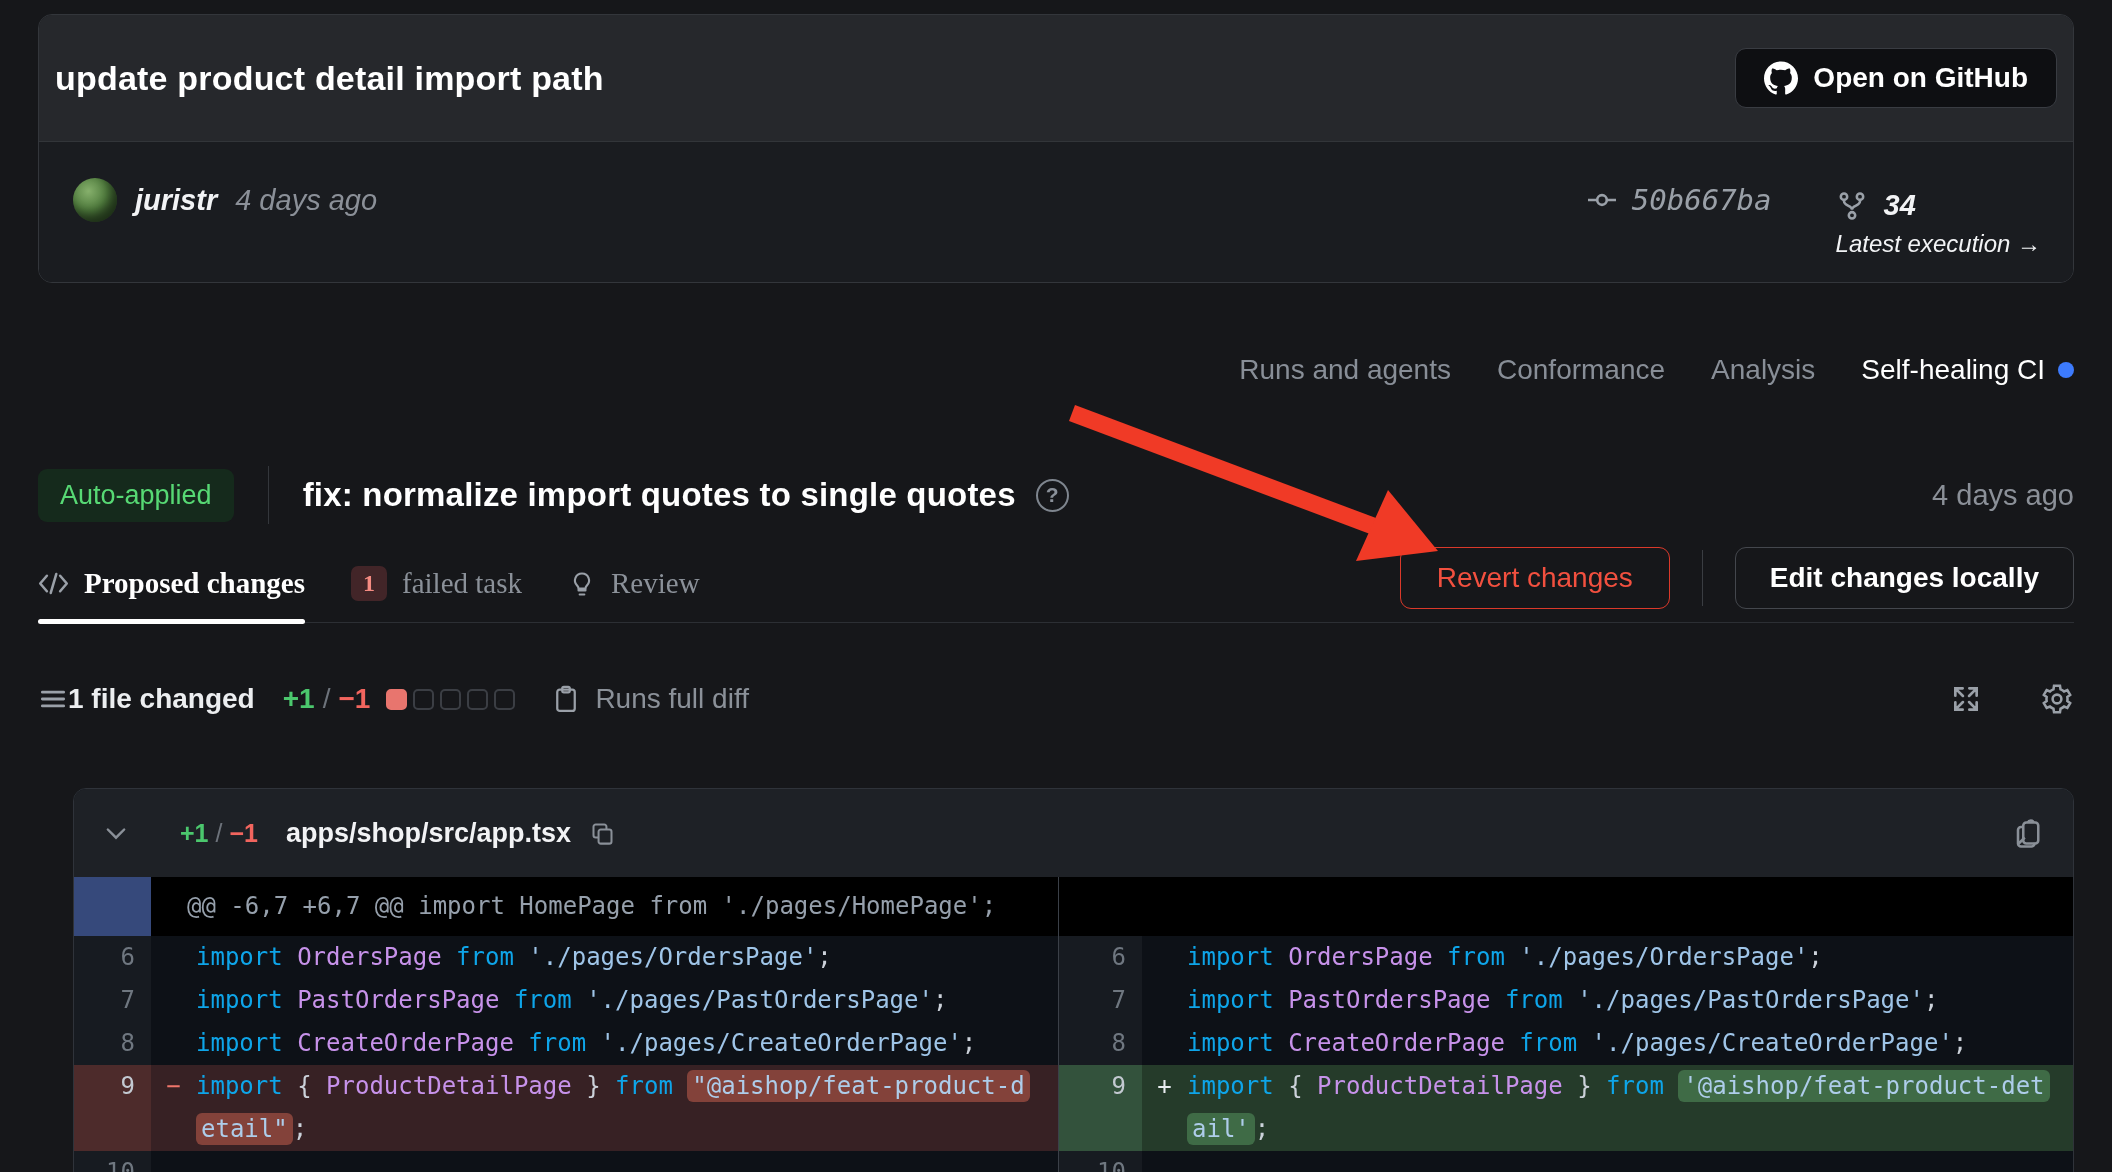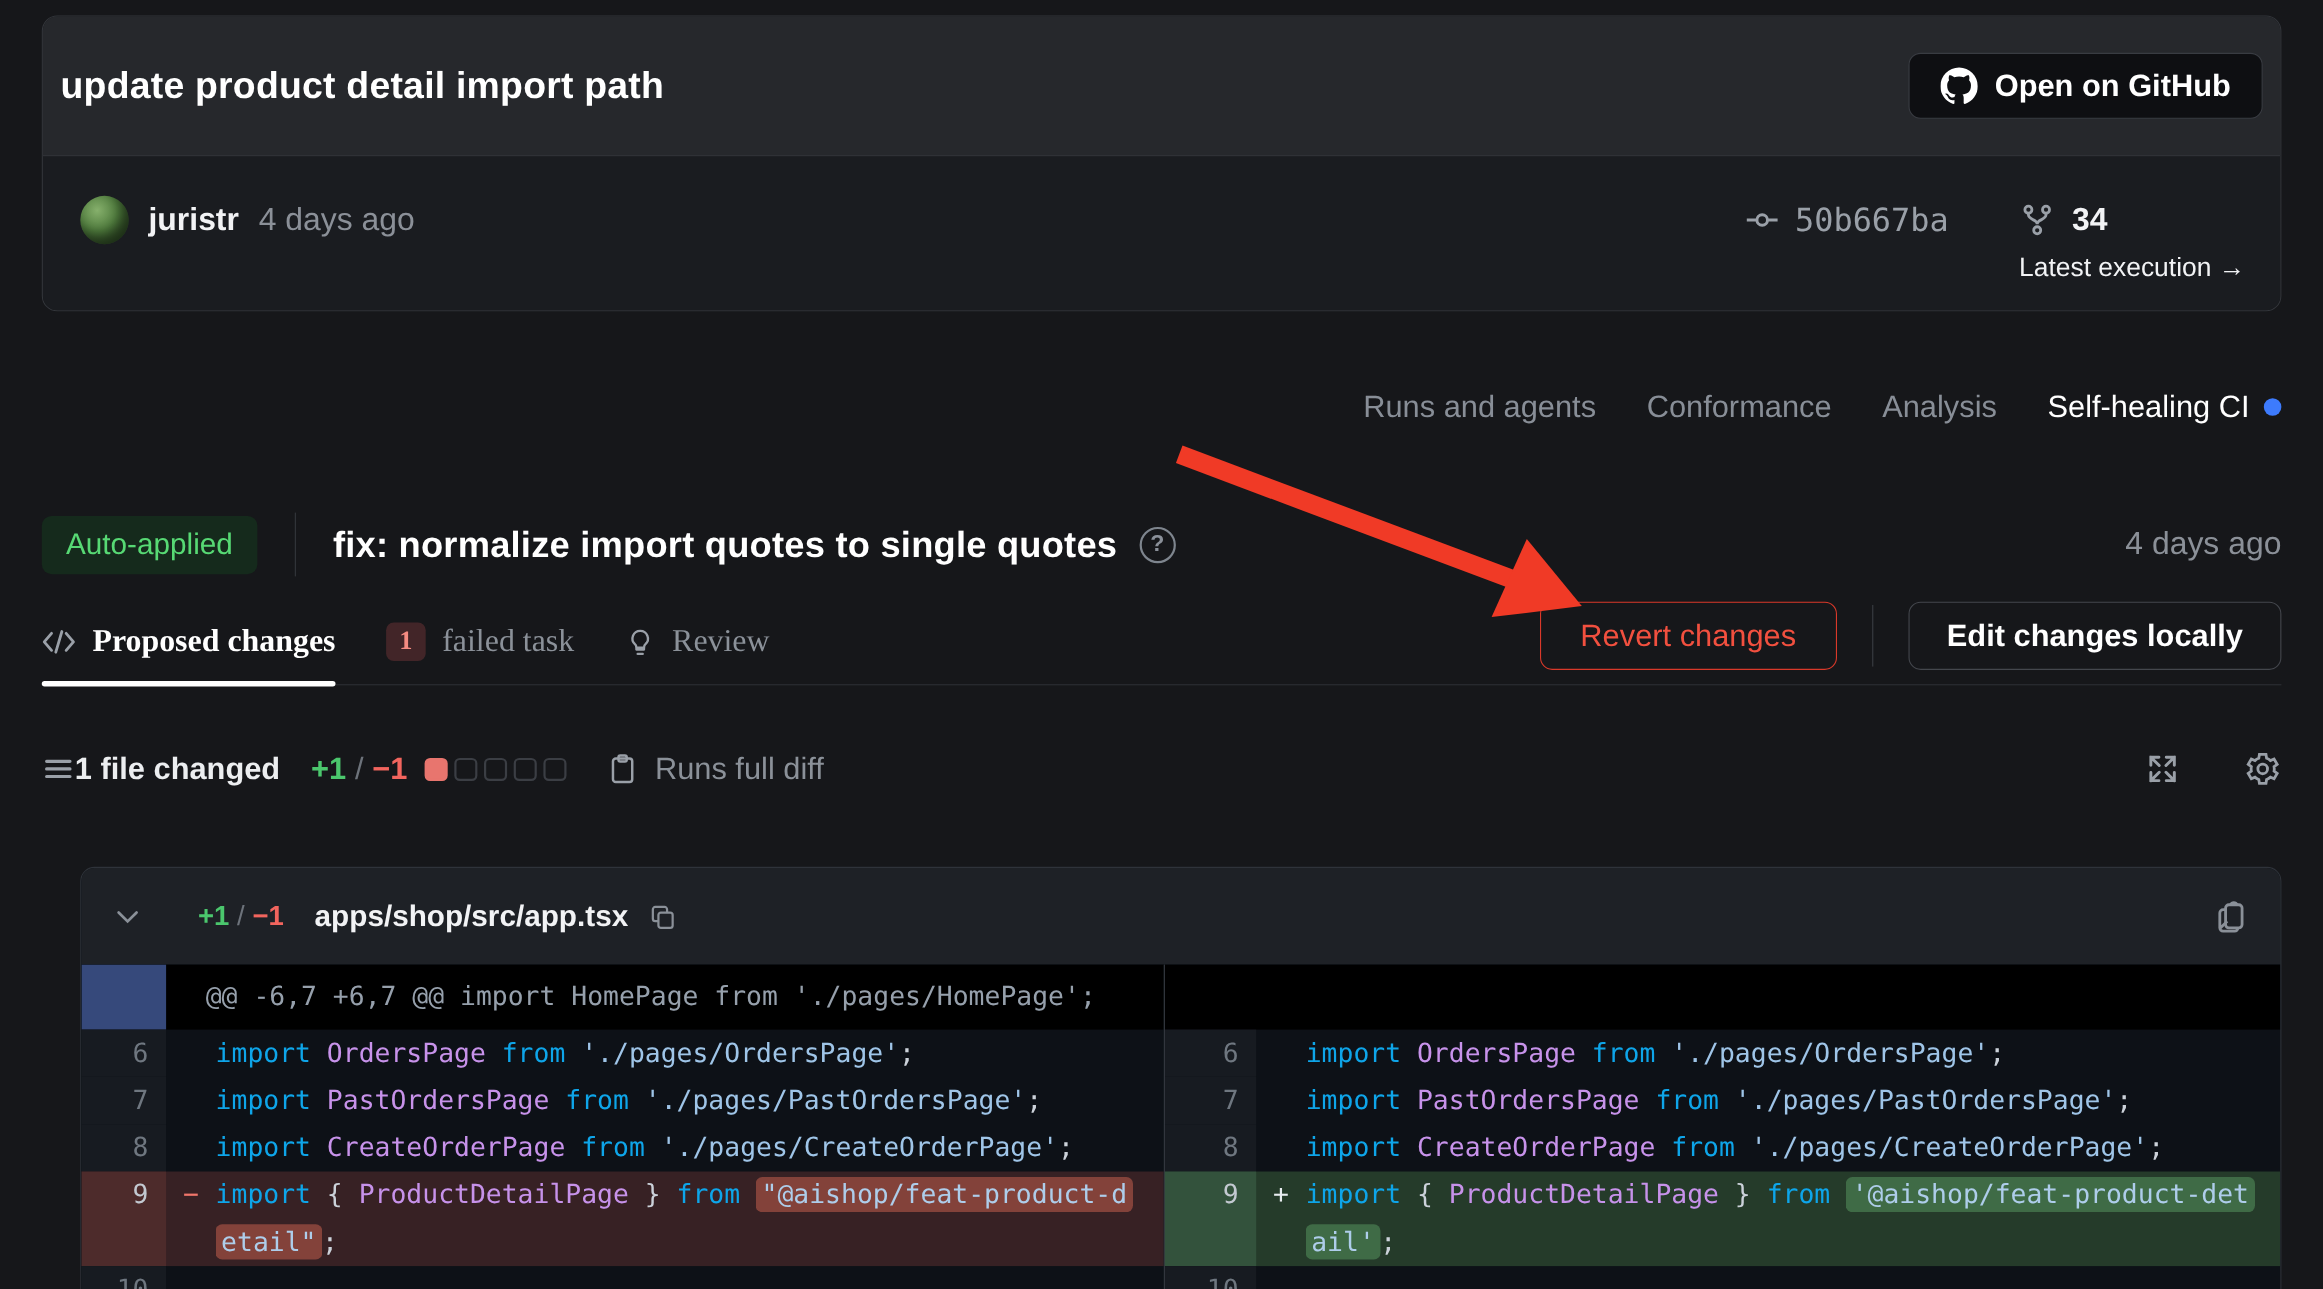--- a/index.html
+++ b/index.html
@@ -10,32 +10,32 @@
   }
   
   .commit-card { position:absolute; top:14px; left:38px; right:38px; height:269px;
     border:1px solid #33363b; border-radius:14px; overflow:hidden; }
   .cc-head { height:126px; background:#26282c; display:flex; align-items:center; padding:0 16px; }
   .cc-title { font-size:34px; font-weight:700; color:#fff; flex:1; letter-spacing:.2px; }
   .gh-btn { display:flex; align-items:center; gap:15px; height:60px; padding:0 28px;
     background:#0e0f12; border:1px solid #393c42; border-radius:11px; color:#fff;
     font-size:28px; font-weight:600; cursor:pointer; }
   .cc-body { height:141px; background:#1a1c20; border-top:1px solid #323539;
-    display:flex; align-items:flex-start; padding:36px 32px 0 34px; }
+    display:flex; align-items:flex-start; padding:36px 32px 0 34px;font-style:italic; }
   .author-group { display:flex; align-items:center; gap:18px; }
   .avatar { width:44px; height:44px; border-radius:50%;
     background:radial-gradient(circle at 35% 30%, #86b06c 0%, #4e7a3c 45%, #26401f 100%);
     box-shadow: inset -6px -8px 10px rgba(0,0,0,.45); }
   .author-name { font-size:29px; font-weight:700; color:#f2f3f5; }
   .author-time { font-size:29px; color:#8b9098; }
   .cc-meta { margin-left:auto; display:flex; gap:64px; }
   .hash-group { display:flex; align-items:center; gap:14px; height:44px; color:#9aa0a8; }
   .hash-text { font-family:"DejaVu Sans Mono", monospace; font-size:29px; color:#9aa0a8; }
   .exec-group { display:flex; flex-direction:column; gap:8px; }
-  .exec-top { display:flex; align-items:center; gap:16px; height:44px; }
+  .exec-top { display:flex; align-items:flex-end; gap:16px; height:44px; }
   .exec-count { font-size:29px; font-weight:600; color:#f2f3f5; }
   .exec-link { font-size:24px; color:#f2f3f5; cursor:pointer; }
   .icon { color:#9aa0a8; display:inline-flex; }
   
   .nav-row { position:absolute; top:345px; right:38px; display:flex; align-items:center; gap:46px; height:50px; }
   .nav-item { font-size:28px; color:#888e97; cursor:pointer; display:flex; align-items:center; gap:13px; }
   .nav-item.active { color:#fff; }
   .nav-dot { width:16px; height:16px; border-radius:50%; background:#3d7bfd; }
   
   .fix-row { position:absolute; top:452px; left:38px; right:38px; height:86px; display:flex; align-items:center; }

